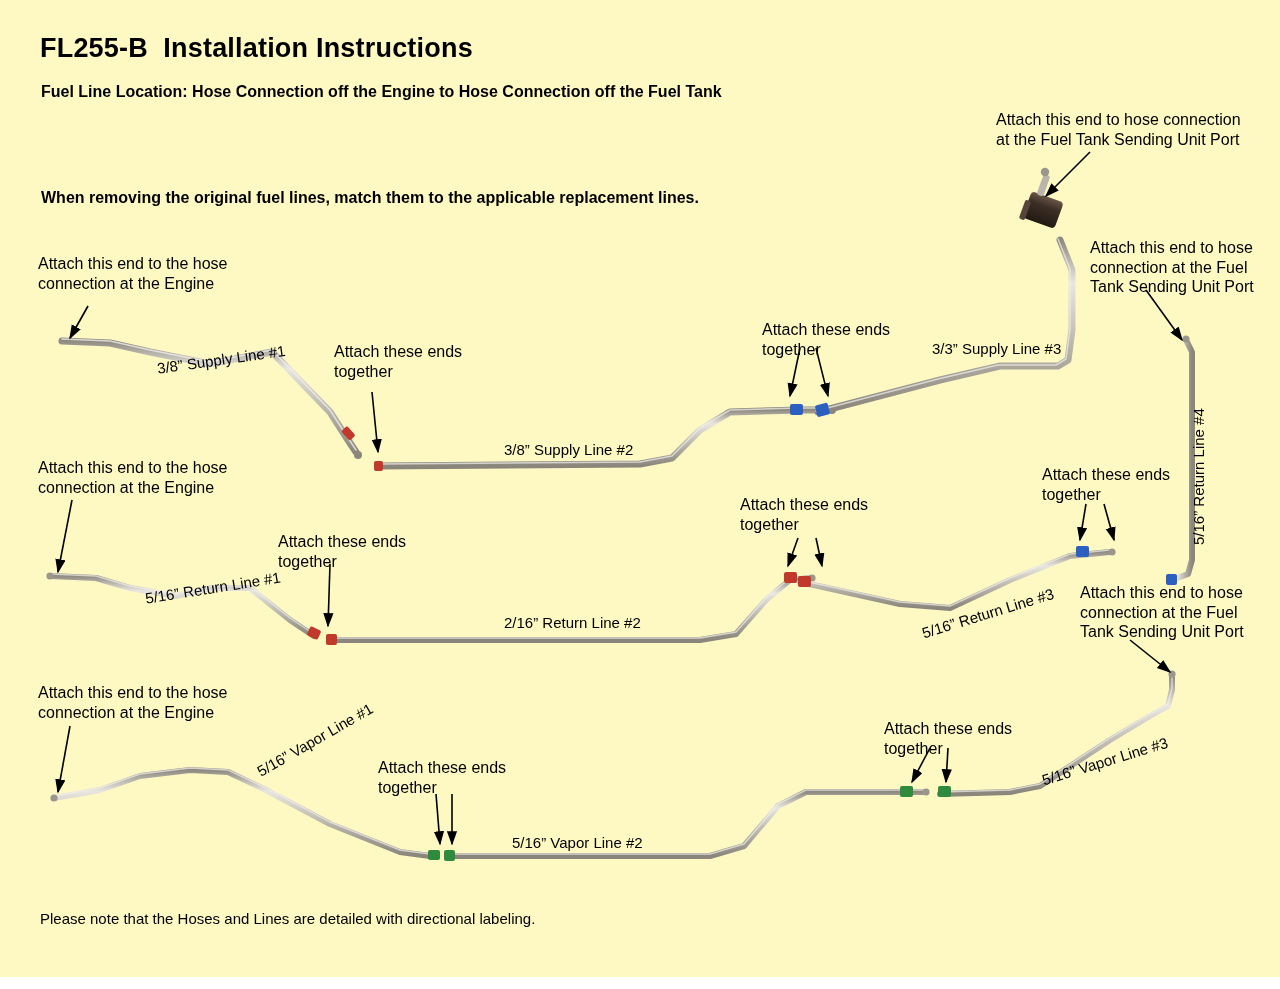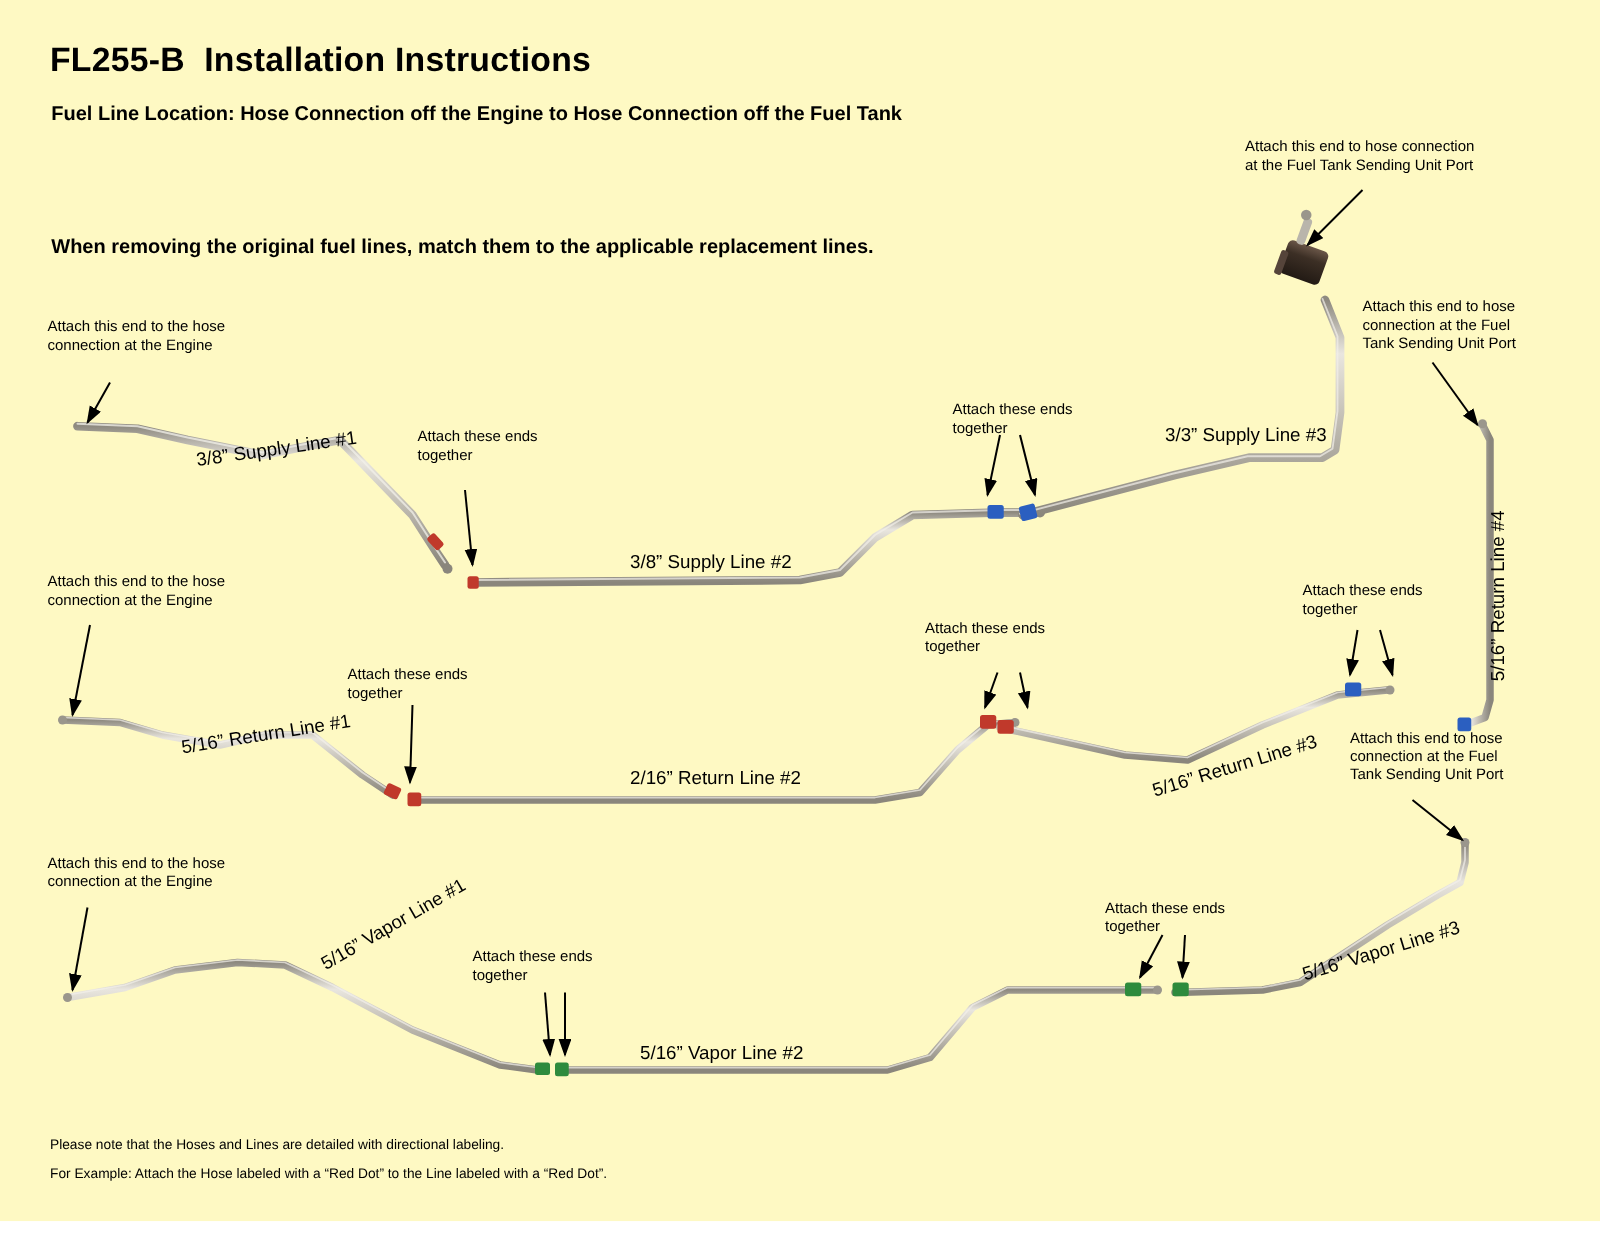--- a/index.html
+++ b/index.html
@@ -33,29 +33,29 @@
   .title {
     font-size: 27px;
     font-weight: bold;
     letter-spacing: 0.2px;
   }
   .subhead {
     font-size: 16px;
     font-weight: bold;
   }
   .callout {
-    font-size: 12px;
+    font-size: 16px;
     font-weight: normal;
   }
   .linelabel {
     font-size: 15px;
     font-weight: normal;
   }
   .footnote {
-    font-size: 11px;
+    font-size: 15px;
     font-weight: normal;
   }
   .rot-4 { transform: rotate(-8deg); transform-origin: left top; }
   .rot-ret1 { transform: rotate(-9deg); transform-origin: left top; }
   .rot-ret3 { transform: rotate(-17deg); transform-origin: left top; }
   .rot-vap1 { transform: rotate(-30deg); transform-origin: left top; }
   .rot-vap3 { transform: rotate(-17deg); transform-origin: left top; }
   .rot-vert { transform: rotate(-90deg); transform-origin: left top; }
 </style>
 </head>
@@ -262,15 +262,14 @@
   <div class="txt linelabel rot-ret3" style="left:920px; top:625px;">5/16” Return Line #3</div>
 
   <div class="txt linelabel rot-vap1" style="left:254px; top:765px;">5/16” Vapor Line #1</div>
 
   <div class="txt linelabel" style="left:512px; top:834px;">5/16” Vapor Line #2</div>
 
   <div class="txt linelabel rot-vap3" style="left:1040px; top:772px;">5/16” Vapor Line #3</div>
 
   <div class="txt footnote" style="left:40px; top:910px;">Please note that the Hoses and Lines are detailed with directional labeling.</div>
 
-  <div class="txt footnote" style="left:40px; top:933px;">For Example: Attach the Hose labeled with a “Red Dot” to the Line labeled with a “Red Dot”.</div>
 
 </div>
 
 </body></html>

